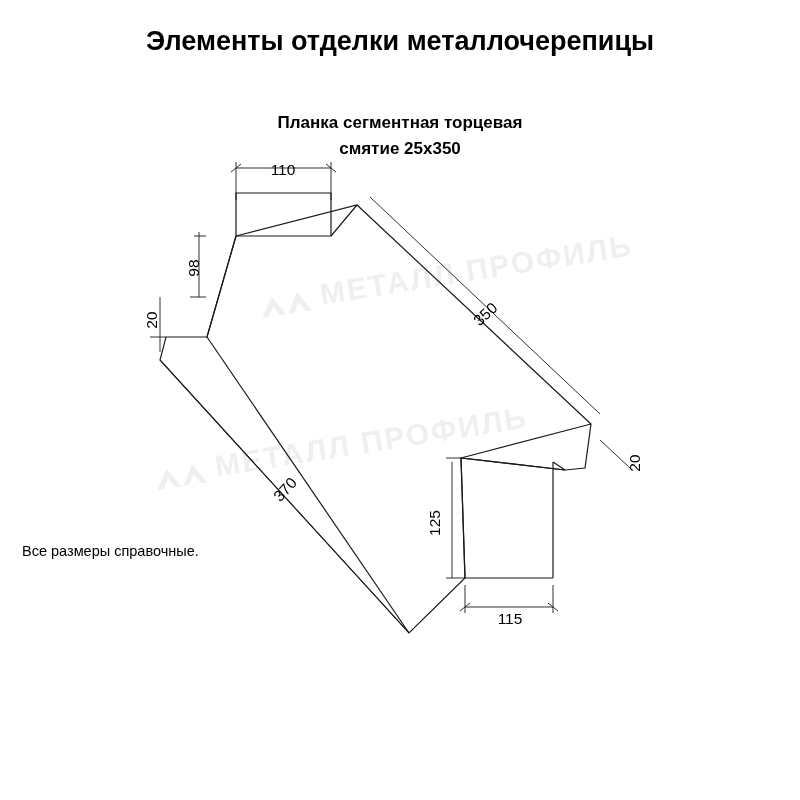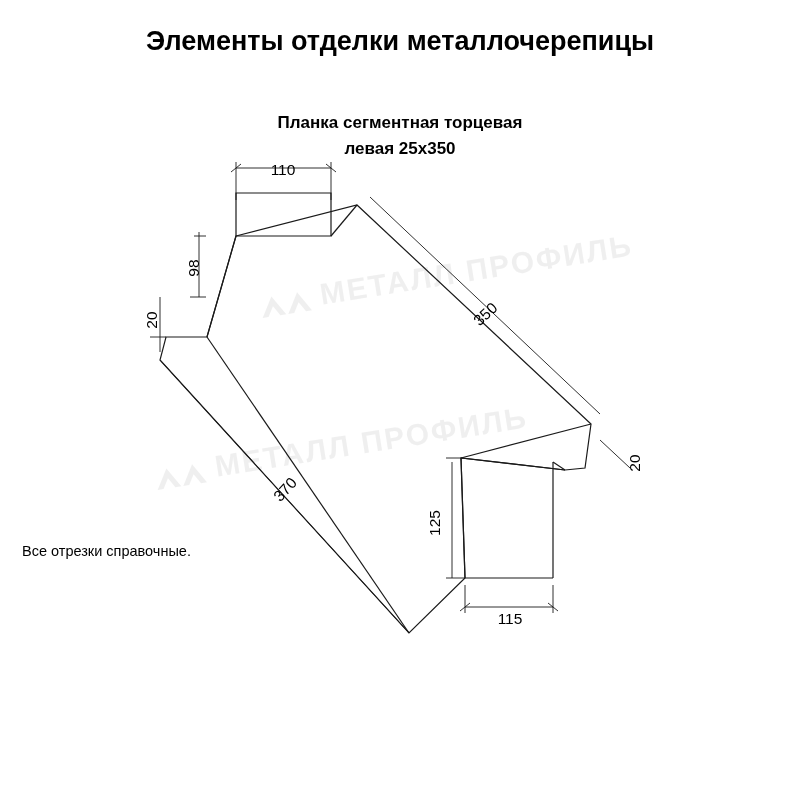--- a/index.html
+++ b/index.html
@@ -81,21 +81,21 @@
 </style>
 </head>
 <body>
 
 <div id="page">
 
   <div class="title">Элементы отделки металлочерепицы</div>
 
   <div class="subtitle">
     <span>Планка сегментная торцевая</span>
-    <span class="line2">левая 25х350</span>
+    <span class="line2">смятие 25х350</span>
   </div>
 
   <div class="wm" style="left:255px; top:258px; transform: rotate(-9deg);">
     <span style="display:inline-block; vertical-align:middle;">
       <svg width="60" height="40" viewBox="0 0 60 40">
         <path d="M4 30 L16 10 L28 30 L22 30 L16 20 L10 30 Z" fill="#6b6b6b"></path>
         <path d="M30 30 L42 10 L54 30 L48 30 L42 20 L36 30 Z" fill="#6b6b6b"></path>
       </svg>
     </span>
     <span class="wm-text">МЕТАЛЛ ПРОФИЛЬ</span>
@@ -171,16 +171,16 @@
     <text class="dim-label" x="640" y="463" text-anchor="middle" transform="rotate(-90 640 463)">20</text>
 
     <text class="dim-label" x="289" y="493" text-anchor="middle" transform="rotate(-47 289 493)">370</text>
 
     <text class="dim-label" x="440" y="523" text-anchor="middle" transform="rotate(-90 440 523)">125</text>
 
     <text class="dim-label" x="510" y="624" text-anchor="middle">115</text>
   </svg>
 
   <div class="footer">
-    <div>Все отрезки справочные.</div>
+    <div>Все размеры справочные.</div>
   </div>
 
 </div>
 
 </body></html>

